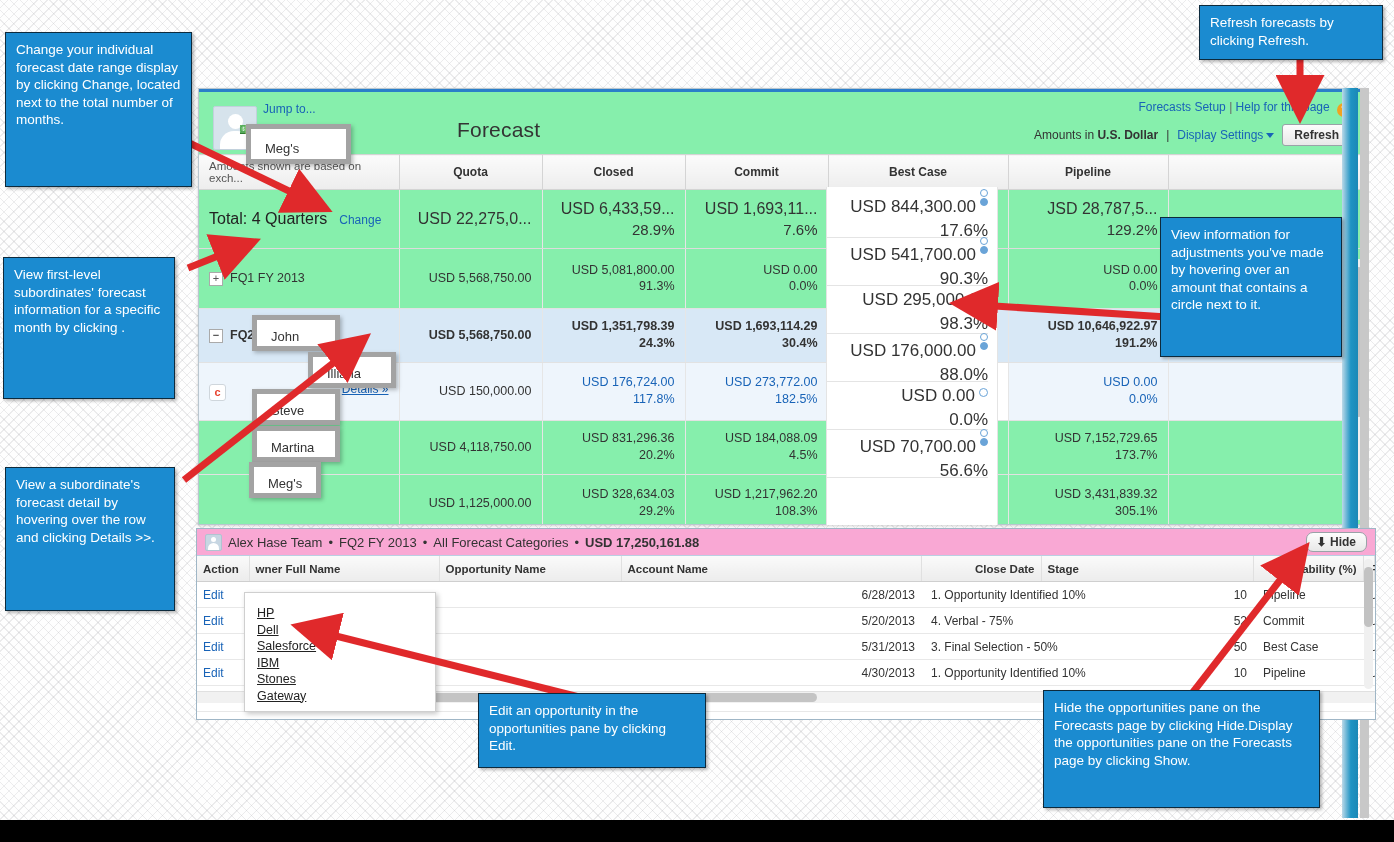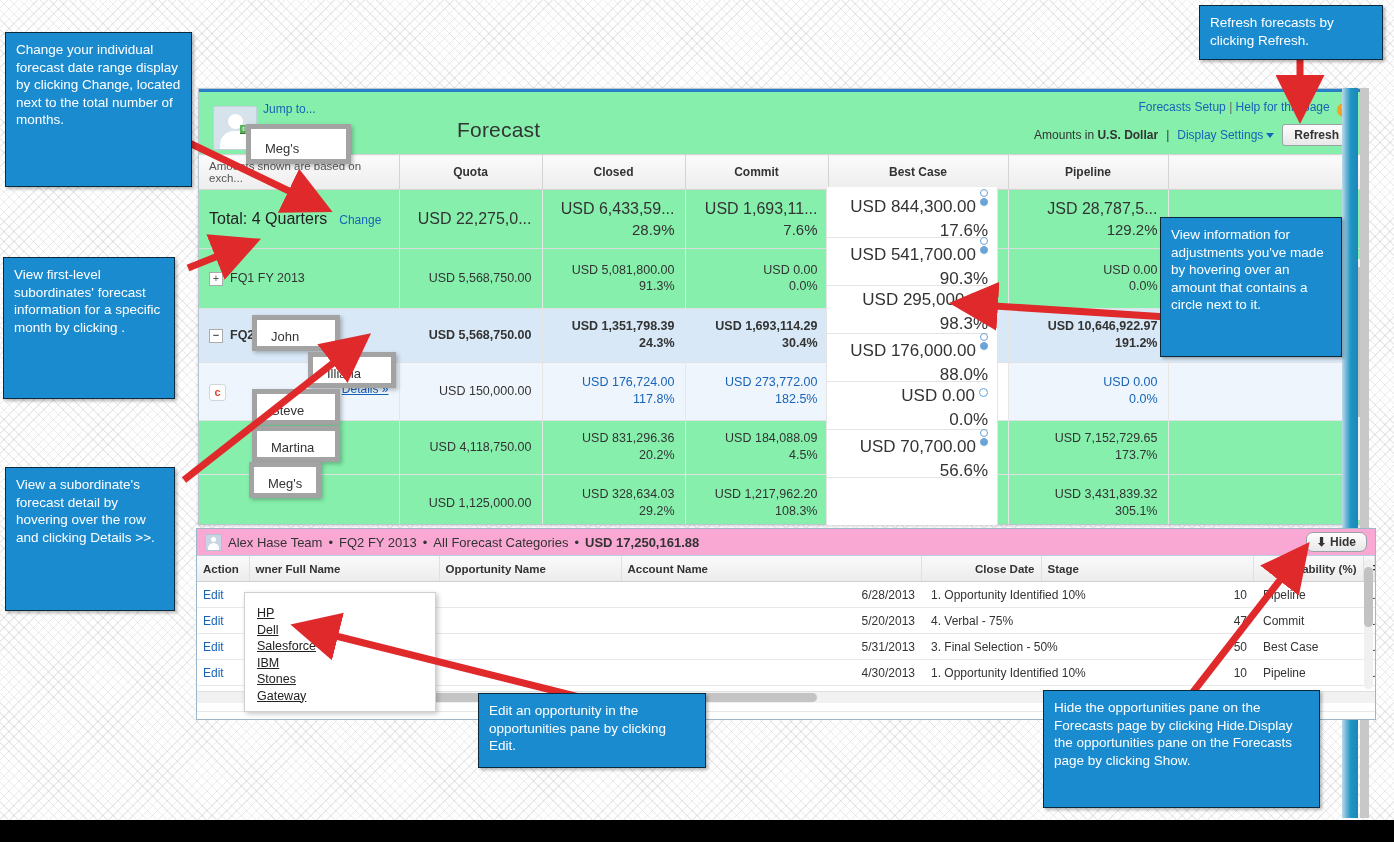--- a/index.html
+++ b/index.html
@@ -391,21 +391,21 @@
         <td class="r">10</td>
         <td style="padding-left:10px;">Pipeline</td>
         <td class="r">USD 1,099,996.00</td>
       </tr>
       <tr>
         <td class="act">Edit</td>
         <td></td>
         <td></td>
         <td class="r">5/20/2013</td>
         <td style="padding-left:10px;">4. Verbal - 75%</td>
-        <td class="r">47</td>
+        <td class="r">52</td>
         <td style="padding-left:10px;">Commit</td>
         <td class="r">USD 691,133.00</td>
       </tr>
       <tr>
         <td class="act">Edit</td>
         <td></td>
         <td></td>
         <td class="r">5/31/2013</td>
         <td style="padding-left:10px;">3. Final Selection - 50%</td>
         <td class="r">50</td>

